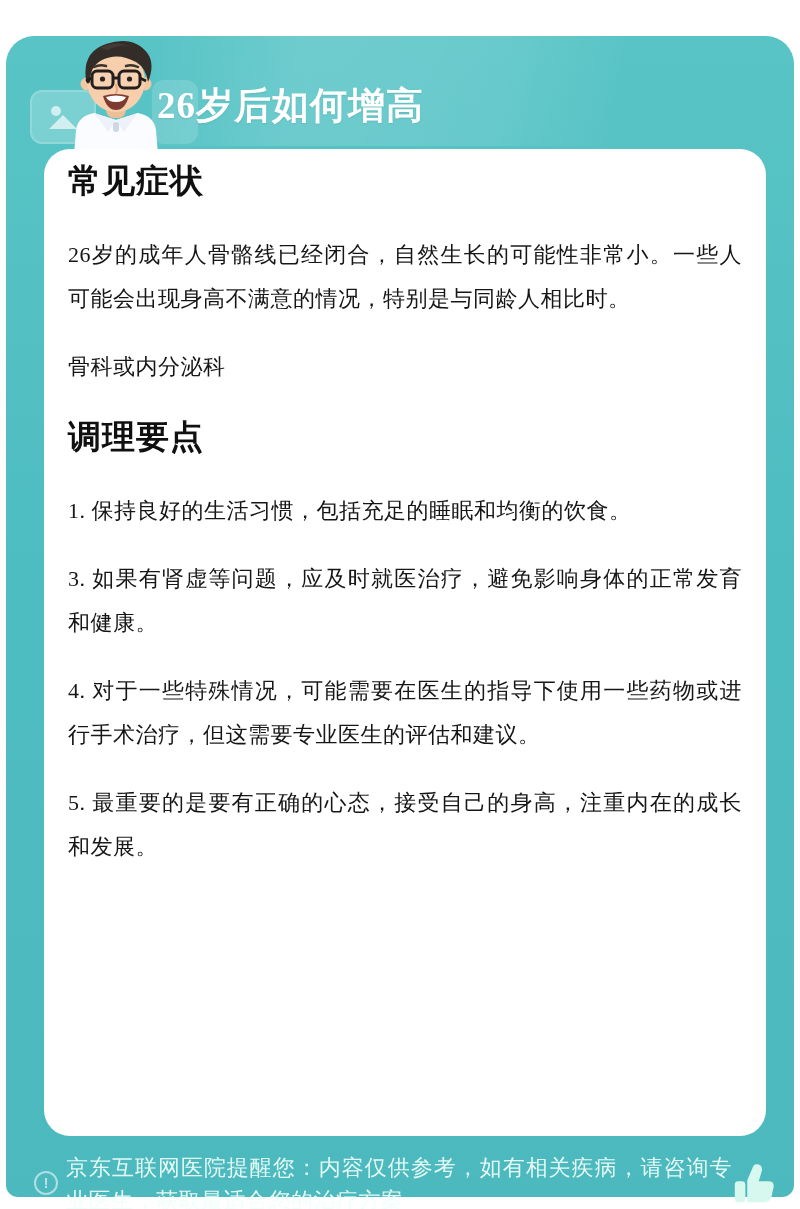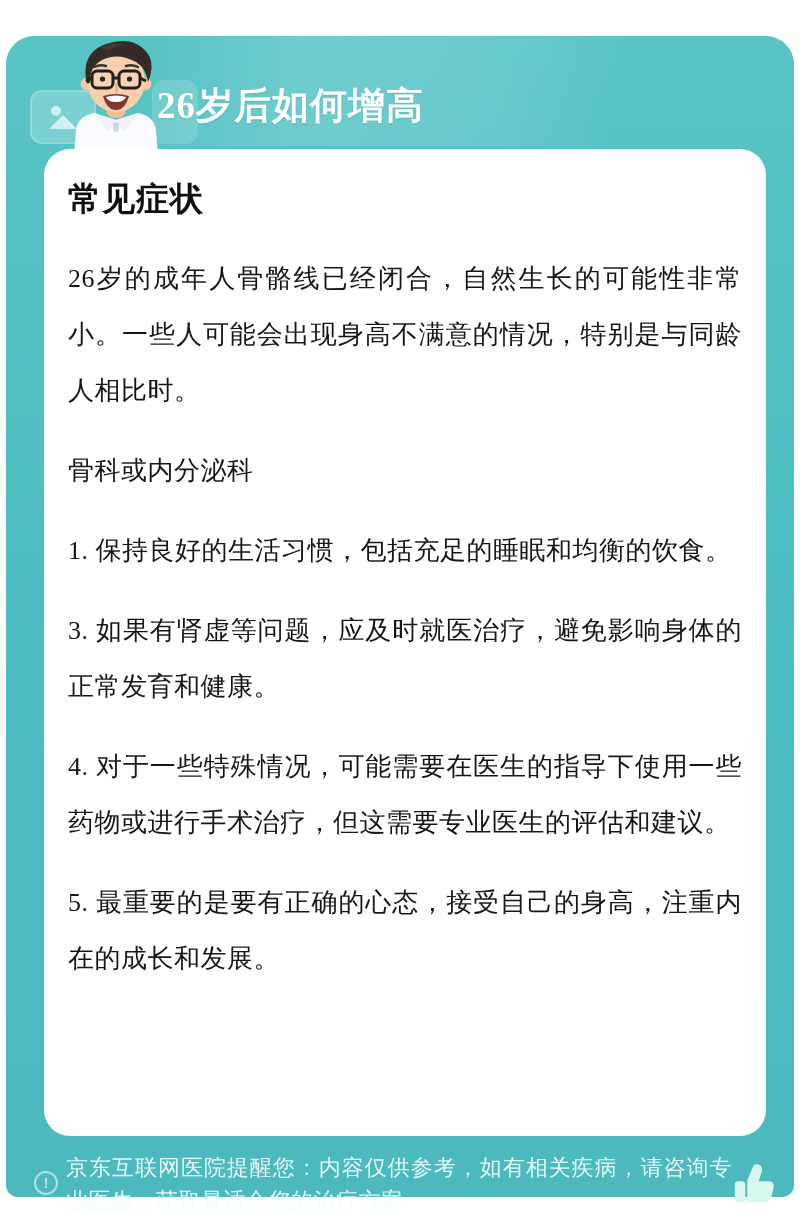--- a/index.html
+++ b/index.html
@@ -44,32 +44,32 @@
     background:rgba(255,255,255,.15);border-radius:12px;
   }
   .avatar{
     position:absolute;left:50px;top:2px;width:120px;height:116px;
   }
   
   .card{
     position:absolute;left:38px;top:113px;width:722px;height:987px;
     background:#ffffff;border-radius:26px;
     box-sizing:border-box;
-    padding:32px 24px 0 24px;
+    padding:14px 24px 0 24px;
     overflow:hidden;
   }
   .card h2{
     font-family:"Liberation Sans","DejaVu Sans",sans-serif;
     font-weight:bold;font-size:33px;line-height:36px;color:#101010;
     margin:30px 0 34px 0;letter-spacing:1px;
   }
   .card h2:first-child{margin-top:0;}
   .card p{
     font-family:"Liberation Serif","DejaVu Serif",serif;
-    font-size:26px;line-height:56px;color:#161616;
+    font-size:22px;line-height:44px;color:#161616;
     margin:0 0 24px 0;letter-spacing:.5px;
     text-align:justify;
   }
   
   .footer{
     position:absolute;left:0px;top:1100px;width:800px;height:97px;
   }
   .info-icon{
     position:absolute;left:28px;top:35px;width:20px;height:20px;
     border:2px solid rgba(255,255,255,.55);border-radius:50%;
@@ -141,20 +141,21 @@
 
     <div class="page-title">26岁后如何增高</div>
   </div>
 
   <div class="card">
     <h2>常见症状</h2>
     <p>26岁的成年人骨骼线已经闭合，自然生长的可能性非常小。一些人可能会出现身高不满意的情况，特别是与同龄人相比时。</p>
 
     <p>骨科或内分泌科</p>
 
+    <h2>调理要点</h2>
     <p>1. 保持良好的生活习惯，包括充足的睡眠和均衡的饮食。</p>
     <p>3. 如果有肾虚等问题，应及时就医治疗，避免影响身体的正常发育和健康。</p>
     <p>4. 对于一些特殊情况，可能需要在医生的指导下使用一些药物或进行手术治疗，但这需要专业医生的评估和建议。</p>
     <p>5. 最重要的是要有正确的心态，接受自己的身高，注重内在的成长和发展。</p>
   </div>
 
   <div class="footer">
     <div class="info-icon">!</div>
     <div class="disclaimer">京东互联网医院提醒您：内容仅供参考，如有相关疾病，请咨询专业医生，获取最适合您的治疗方案</div>
     <div class="thumb">

